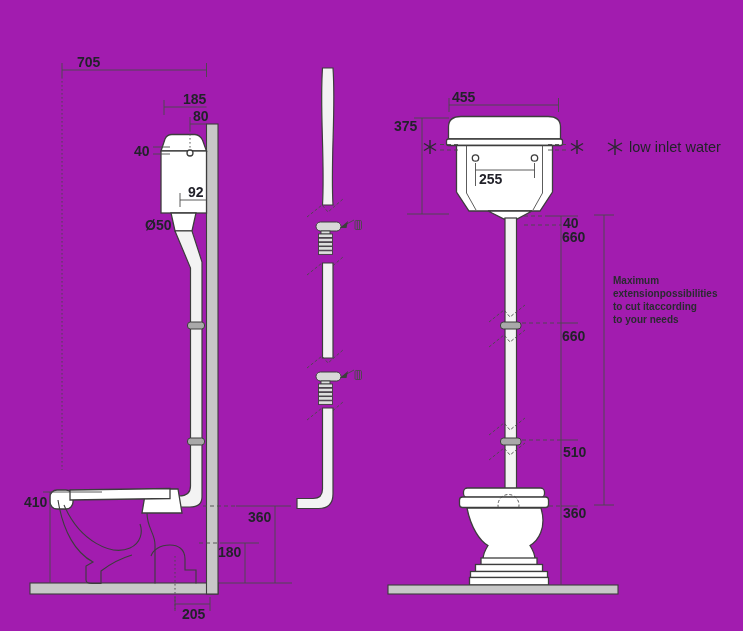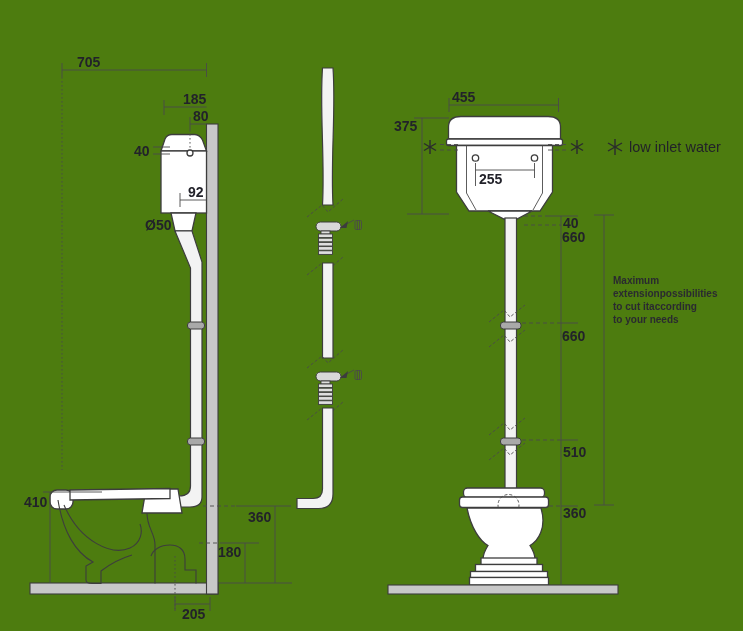--- a/index.html
+++ b/index.html
@@ -1,16 +1,16 @@
 <!DOCTYPE html>
 <html><head>
 <meta charset="utf-8">
 <style>
   html,body{margin:0;padding:0;background:#fff;}
-  .canvas{position:relative;width:743px;height:631px;background:#4d7c0f;overflow:hidden;
+  .canvas{position:relative;width:743px;height:631px;background:#a21caf;overflow:hidden;
           font-family:"Liberation Sans",sans-serif;}
   svg{position:absolute;left:0;top:0;}
   .ln{stroke:#3d3d3d;stroke-width:1.1;fill:none;}
   .thin{stroke:#4a4a4a;stroke-width:0.9;fill:none;}
   .dash{stroke-dasharray:4,3;}
   .dot{stroke-dasharray:1.6,2.4;}
   .brk{stroke:#4a4a4a;stroke-width:0.9;fill:none;stroke-dasharray:3,2;}
   .white{fill:#ffffff;stroke:#3d3d3d;stroke-width:1.3;}
   .pipe{fill:#f3f3f3;stroke:#3d3d3d;stroke-width:1.2;}
   .gray{fill:#c8c8c8;stroke:#3d3d3d;stroke-width:1.1;}

